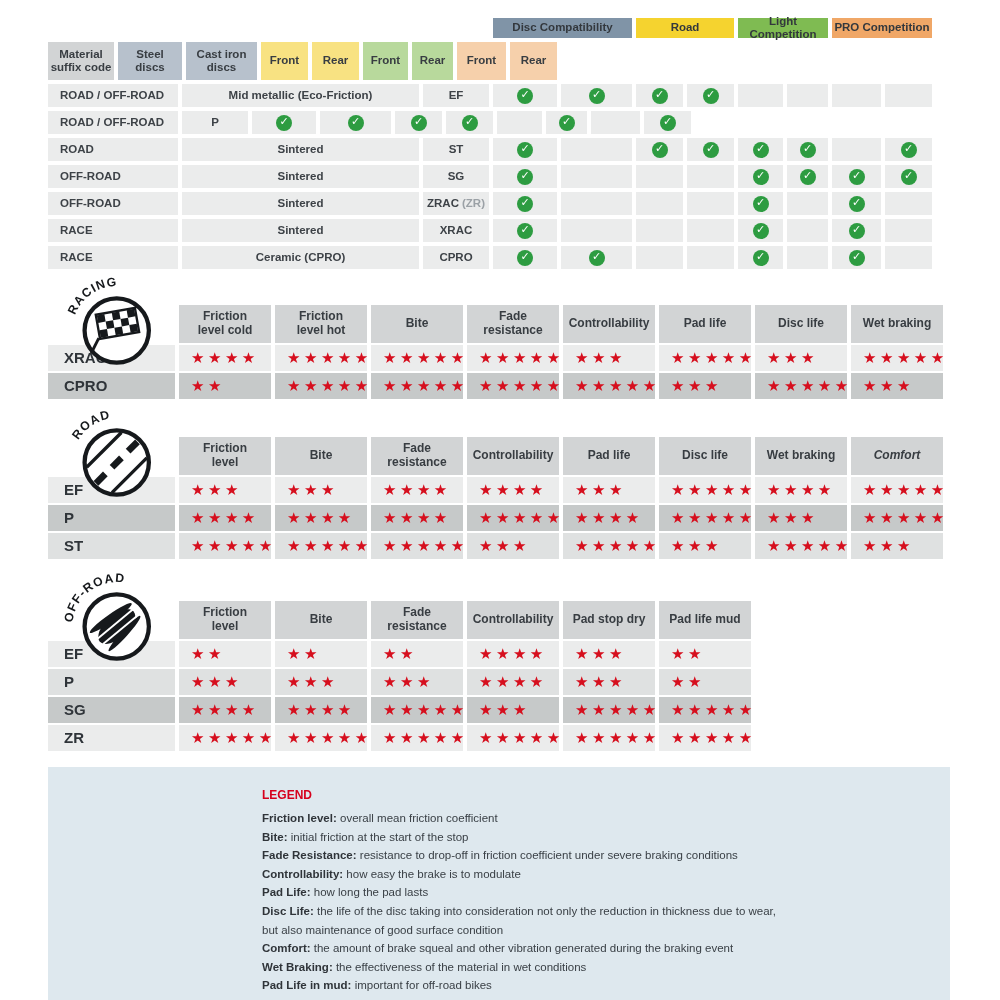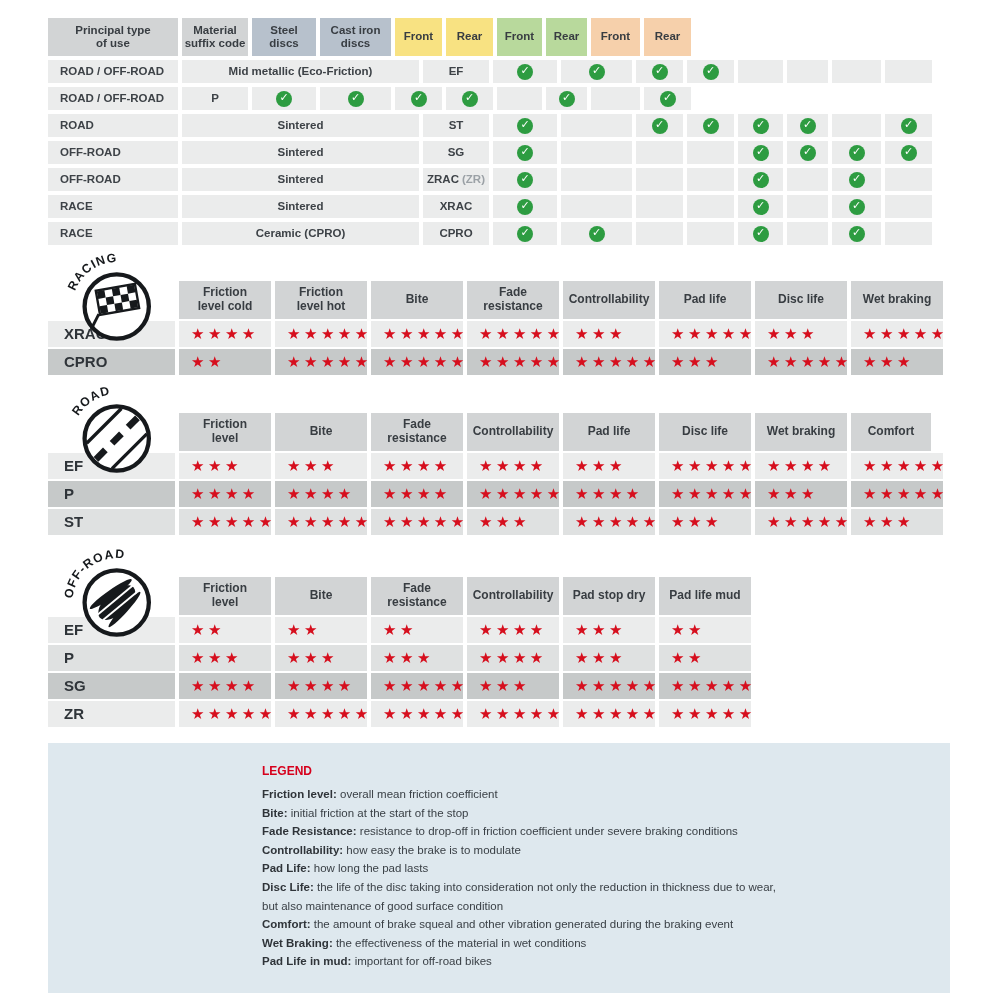--- a/index.html
+++ b/index.html
@@ -57,23 +57,28 @@
   .legend-title{color:var(--legend-title-red);font-weight:bold;font-size:12px;margin-bottom:7px;}
   .leg-line{font-size:11.5px;line-height:18.6px;color:#3a4046;}
   .leg-term{font-weight:bold;color:#2f3439;}
 </style>
 </head>
 <body>
 
 <div class="page">
 
   <div class="compat">
+    <div class="row compat-cat">
+        <div class="cell spacer" style="width: 441px;"></div>
+        <div class="cell head-slate" style="width: 139px;">Disc Compatibility</div>
+        <div class="cell head-road" style="width: 98px;">Road</div>
+        <div class="cell head-light" style="width: 90px;">Light Competition</div>
+        <div class="cell head-pro" style="width: 100px;">PRO Competition</div>
+      </div>
     <div class="row compat-head">
-        <div class="cell" style="width: 130px;">Principal type
-of use</div>
         <div class="cell" style="width: 66px;">Material
 suffix code</div>
         <div class="cell sub-slate" style="width: 64px;">Steel
 discs</div>
         <div class="cell sub-slate" style="width: 71px;">Cast iron
 discs</div>
         <div class="cell sub-road" style="width: 47px;">Front</div>
         <div class="cell sub-road" style="width: 47px;">Rear</div>
         <div class="cell sub-light" style="width: 45px;">Front</div>
         <div class="cell sub-light" style="width: 41px;">Rear</div>
@@ -255,21 +260,21 @@
         <div class="cell spacer" style="width: 127px;"></div>
         <div class="cell" style="width: 92px;">Friction
 level</div>
         <div class="cell" style="width: 92px;">Bite</div>
         <div class="cell" style="width: 92px;">Fade
 resistance</div>
         <div class="cell" style="width: 92px;">Controllability</div>
         <div class="cell" style="width: 92px;">Pad life</div>
         <div class="cell" style="width: 92px;">Disc life</div>
         <div class="cell" style="width: 92px;">Wet braking</div>
-        <div class="cell" style="width: 80px;">Comfort</div>
+        <div class="cell" style="width: 92px; font-style: italic;">Comfort</div>
       </div>
     <div>
         <div class="row rt-row">
           <div class="cell rt-label shade-light" style="width: 127px;">EF</div>
           <div class="cell stars-cell shade-light" style="width: 92px;"><span class="stars" title="3/5">★★★</span></div>
           <div class="cell stars-cell shade-light" style="width: 92px;"><span class="stars" title="3/5">★★★</span></div>
           <div class="cell stars-cell shade-light" style="width: 92px;"><span class="stars" title="4/5">★★★★</span></div>
           <div class="cell stars-cell shade-light" style="width: 92px;"><span class="stars" title="4/5">★★★★</span></div>
           <div class="cell stars-cell shade-light" style="width: 92px;"><span class="stars" title="3/5">★★★</span></div>
           <div class="cell stars-cell shade-light" style="width: 92px;"><span class="stars" title="5/5">★★★★★</span></div>

